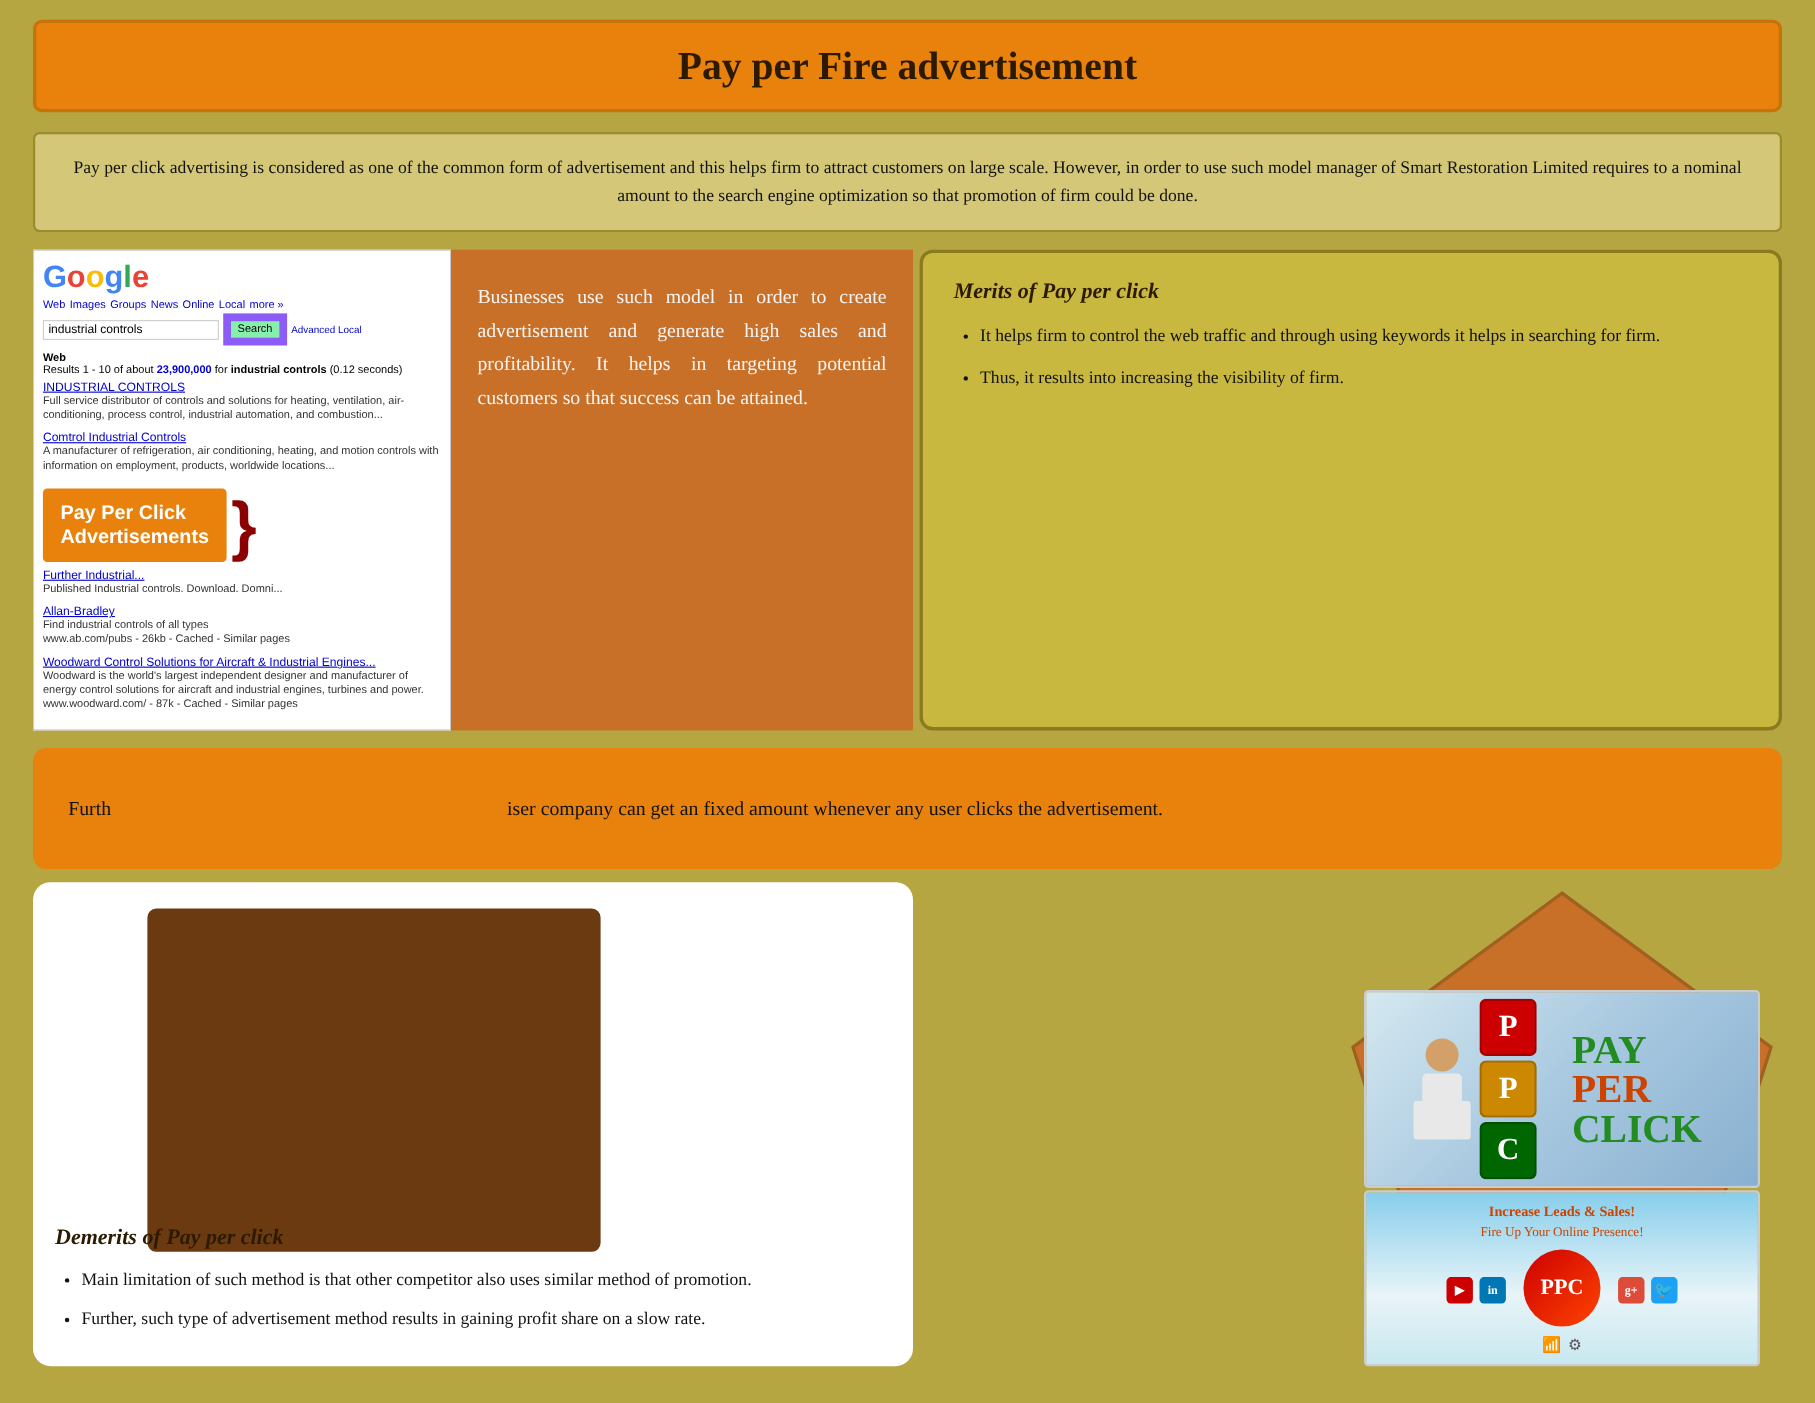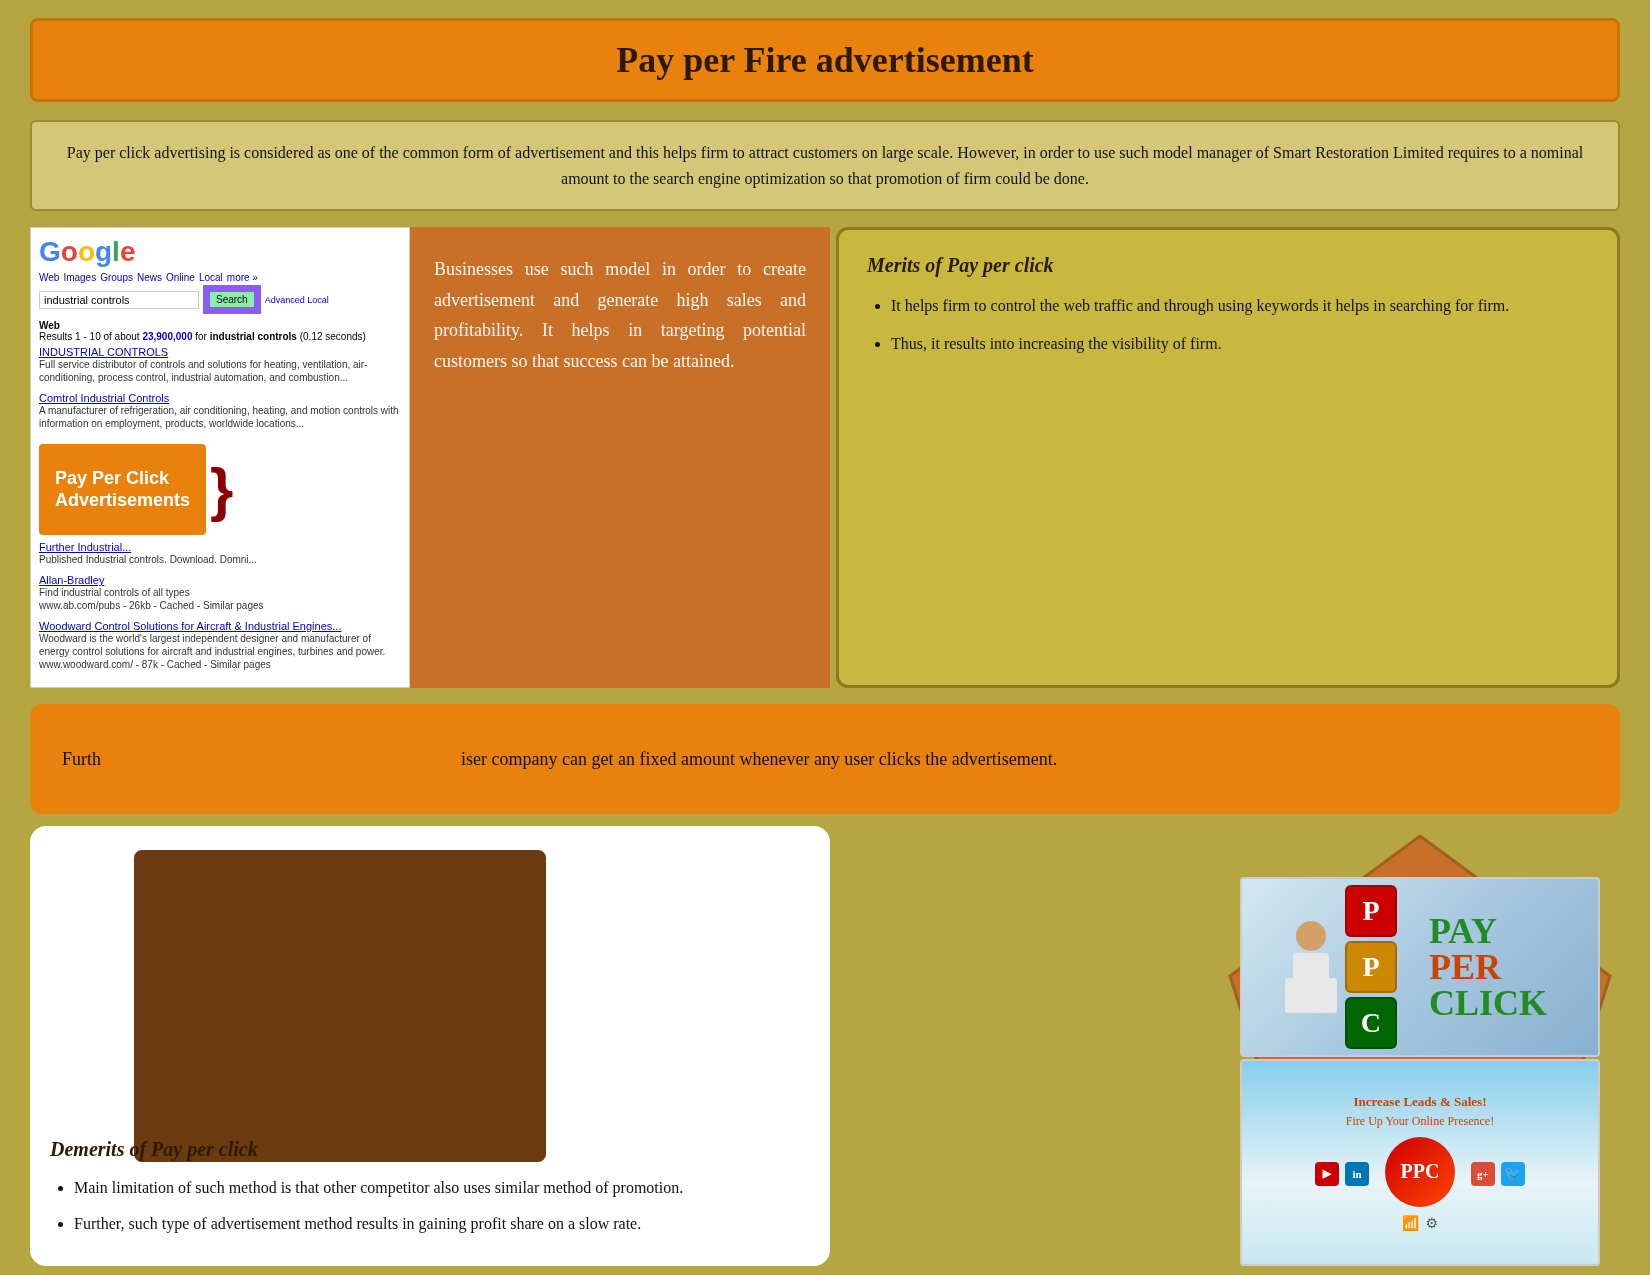--- a/index.html
+++ b/index.html
@@ -113,21 +113,21 @@
     .google-result-desc {
       color: #333;
       font-size: 10px;
       line-height: 1.3;
     }
     .ppc-badge {
       background-color: #e8820c;
       color: #fff;
       font-size: 18px;
       font-weight: bold;
-      padding: 24px 16px;
+      padding: 12px 16px;
       border-radius: 4px;
       display: inline-block;
       margin: 6px 0;
       line-height: 1.2;
     }
     .brace-symbol {
       font-size: 60px;
       color: #8B0000;
       font-weight: bold;
       display: inline-block;
@@ -297,21 +297,21 @@
       margin-bottom: 2px;
       overflow: hidden;
       position: relative;
     }
 
     .ppc-img-bottom {
       background: linear-gradient(180deg, #87CEEB 0%, #e8f4f8 60%, #c8e8f0 100%);
       border: 2px solid #ccc;
       border-radius: 4px;
       width: 360px;
-      height: 207px;
+      height: 160px;
       display: flex;
       align-items: center;
       justify-content: center;
       position: relative;
       overflow: hidden;
     }
 
     
     .ppc-cube-display {
       display: flex;

